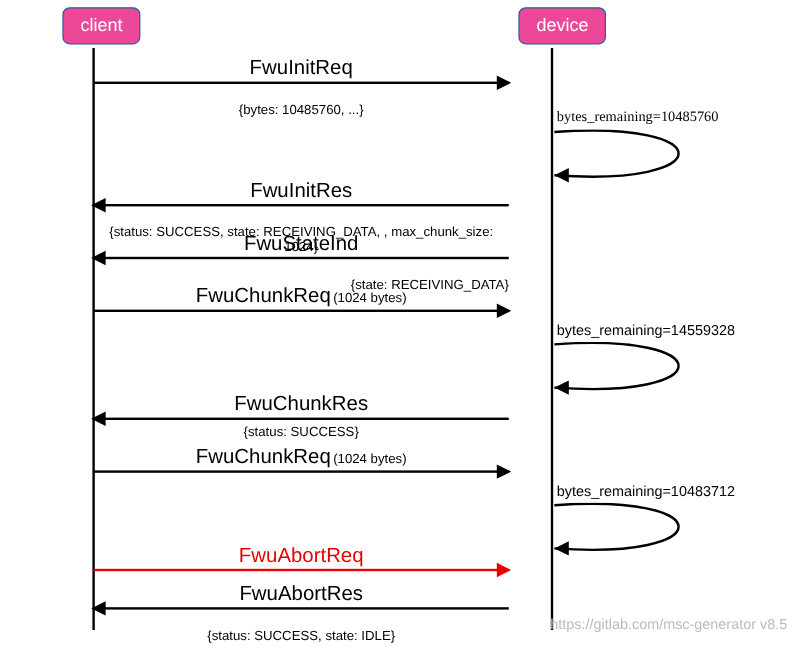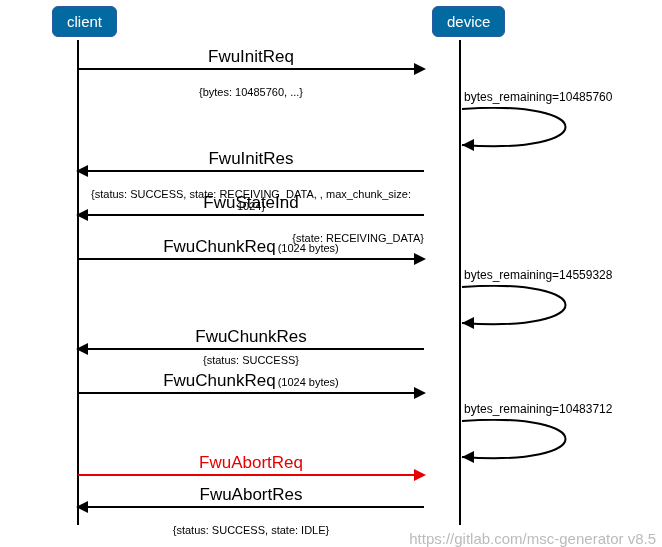--- a/index.html
+++ b/index.html
@@ -12,21 +12,21 @@
   }
   .canvas {
     position: relative;
     width: 662px;
     height: 547px;
     overflow: hidden;
   }
   .participant {
     position: absolute;
     top: 6px;
-    background: #0369a1;
+    background: #ec4899;
     color: #fff;
     border: 1px solid #2c5aa0;
     border-radius: 6px;
     padding: 6px 14px;
     font-size: 15px;
     text-align: center;
     box-sizing: border-box;
   }
   .lifeline {
     position: absolute;
@@ -88,22 +88,22 @@
     text-align: left;
     margin-bottom: 3px;
     padding-left: 4px;
   }
   .selfloop svg {
     display: block;
   }
   .credit {
     position: absolute;
     right: 6px;
-    bottom: 0;
-    font-size: 15px;
+    bottom: 20px;
+    font-size: 12px;
     color: #bbb;
   }
 </style>
 </head>
 <body>
 
 <div class="canvas">
 
   <div class="participant" style="left:52px;">
     <span>client</span>
@@ -116,21 +116,21 @@
   <div class="lifeline" style="left:459px;"></div>
 
   <div class="msg" style="top:48px;">
     <div class="label"><span>FwuInitReq</span></div>
     <div class="arrow-line" style="top:20px;">
         <span class="arrowhead right" style="top:-7px;"></span>
       </div>
     <div class="sub" style="margin-top:20px;"><span>{bytes: 10485760, ...}</span></div>
   </div>
 
-  <div class="selfloop" style="top:90px;">
+  <div class="selfloop" style="top:90px;font-family:Liberation Serif, serif;">
     <div class="selflabel"><span>bytes_remaining=10485760</span></div>
     <svg width="160" height="46">
       <path d="M2,2 C140,-8 140,48 2,38" fill="none" stroke="#000" stroke-width="2"></path>
       <polygon points="2,38 14,32 14,44" fill="#000"></polygon>
     </svg>
   </div>
 
   <div class="msg" style="top:150px;">
     <div class="label"><span>FwuInitRes</span></div>
     <div class="arrow-line" style="top:20px;">

